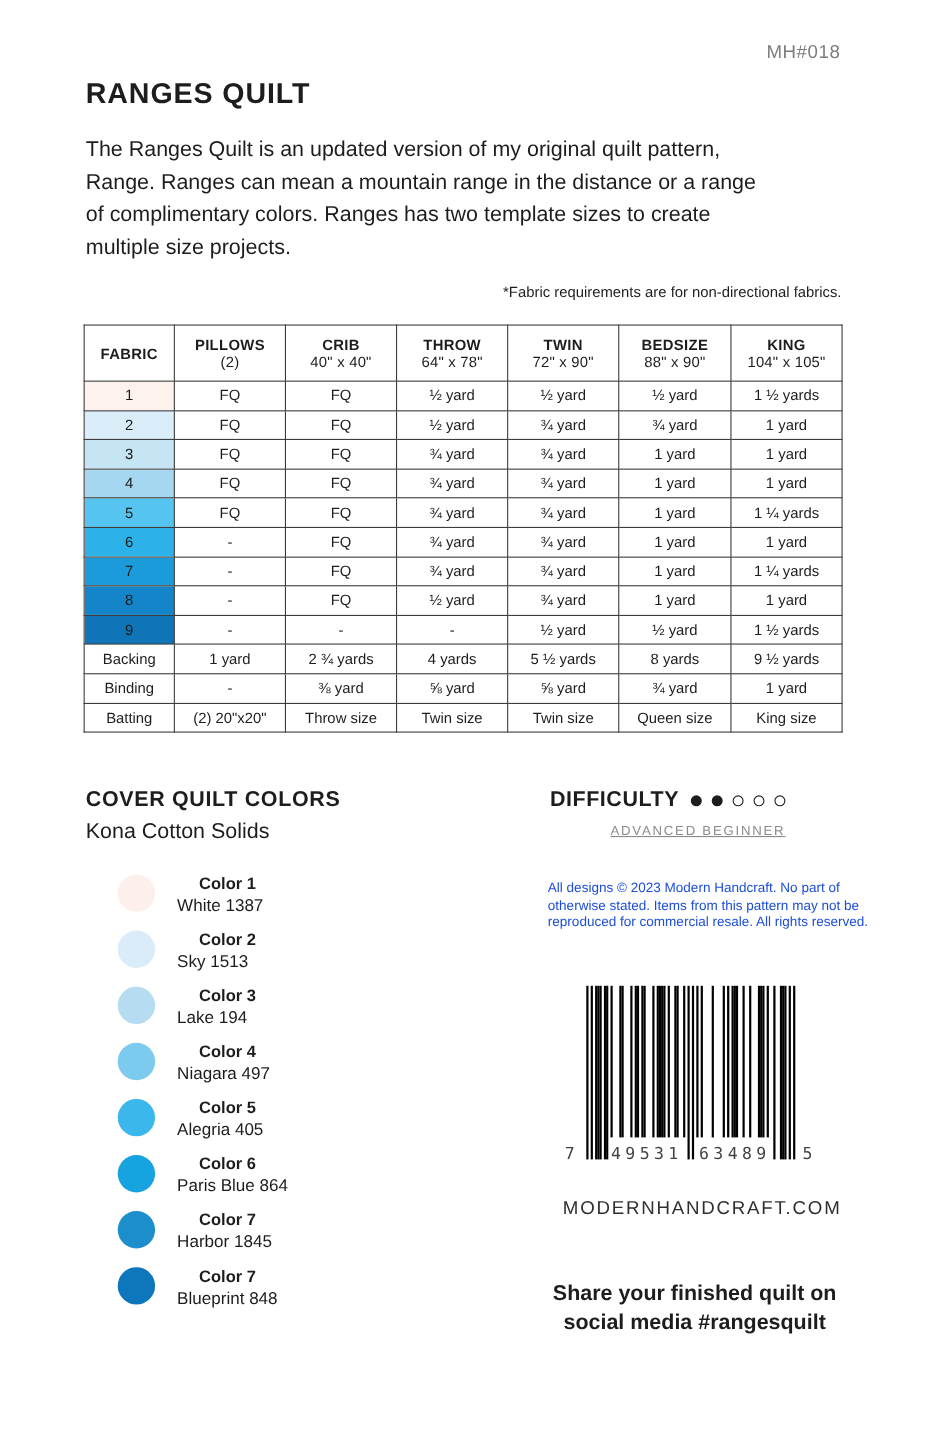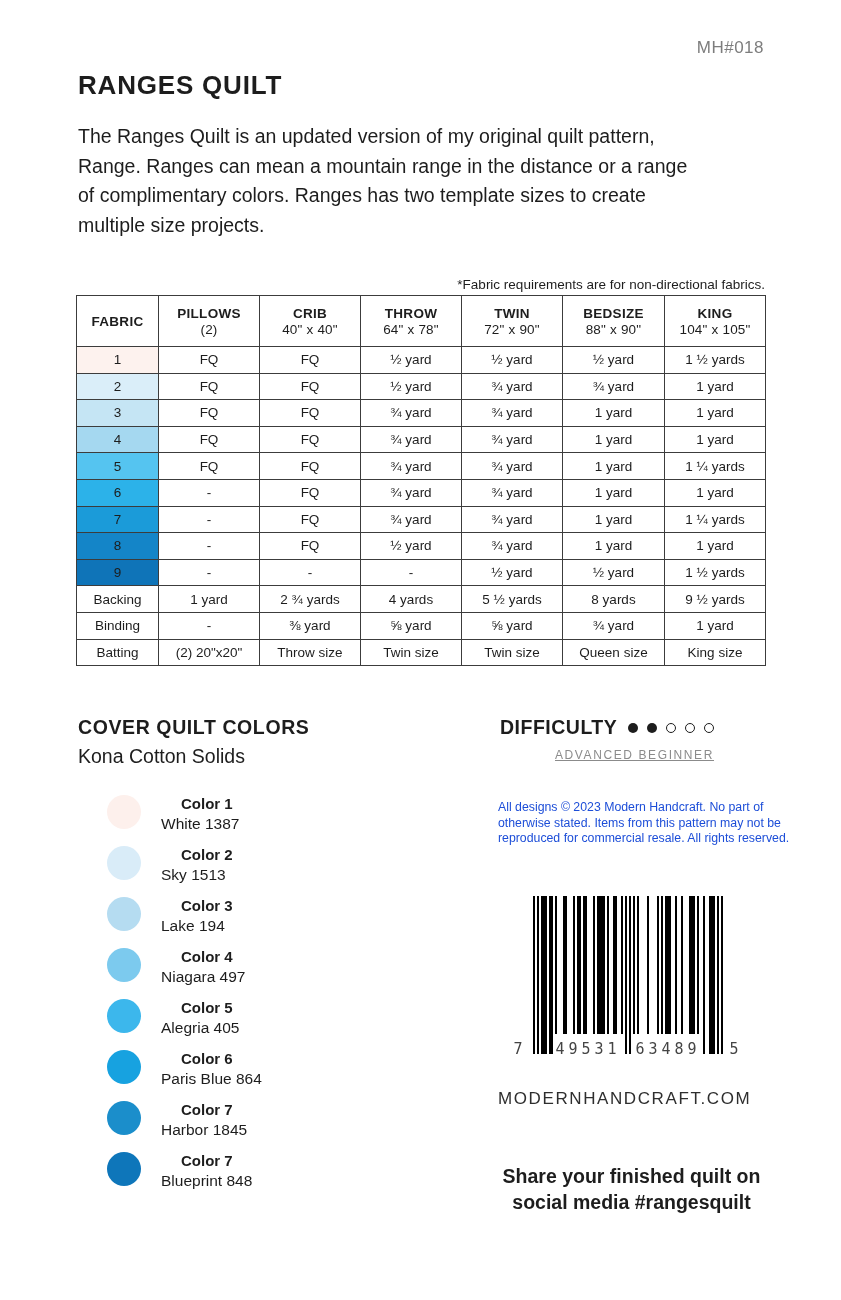--- a/index.html
+++ b/index.html
@@ -3,21 +3,21 @@
 <meta charset="utf-8">
 <style>
   html,body{margin:0;padding:0;background:#ffffff;}
   .page{position:relative;width:841px;height:1244px;background:#ffffff;
         font-family:"Liberation Sans",sans-serif;color:#1d1d1d;overflow:hidden;}
 
   .mh-code{position:absolute;top:38px;right:77px;font-size:17px;color:#7d7d7d;letter-spacing:.5px;}
   .title{position:absolute;left:78px;top:70px;font-size:26px;font-weight:bold;letter-spacing:.8px;}
   .intro{position:absolute;left:78px;top:122px;font-size:19.5px;line-height:29.5px;}
 
-  .note{position:absolute;right:76px;top:258px;font-size:13.5px;margin-top:19px;}
+  .note{position:absolute;right:76px;top:258px;font-size:13.5px;}
 
   .fabric-table{position:absolute;left:76px;top:295px;width:689px;border-collapse:collapse;table-layout:fixed;}
   .fabric-table th,.fabric-table td{border:1px solid #3c3c3c;text-align:center;vertical-align:middle;padding:0;overflow:hidden;}
   .fabric-table th{height:50px;font-size:13.5px;font-weight:bold;letter-spacing:.3px;background:#fff;}
   .fabric-table th .sub{display:block;font-weight:normal;letter-spacing:.2px;margin-top:1px;}
   .fabric-table td{height:25.6px;font-size:13.5px;background:#fff;}
 
   .colors-heading{position:absolute;left:78px;top:716px;font-size:19.5px;font-weight:bold;letter-spacing:.6px;}
   .colors-subheading{position:absolute;left:78px;top:745px;font-size:19.5px;}
   .color-list{position:absolute;left:107px;top:792px;}
@@ -34,21 +34,21 @@
   .dot{box-sizing:border-box;width:10px;height:10px;border-radius:50%;}
   .dot.filled{background:#1d1d1d;}
   .dot.empty{border:1.6px solid #1d1d1d;background:transparent;}
   .diff-text{margin-top:9px;text-align:right;font-size:12px;letter-spacing:1.6px;color:#8b8b8b;text-decoration:underline;}
 
   .copyright{position:absolute;left:498px;top:800px;font-size:12.3px;line-height:15.7px;color:#1d4ed8;}
 
   .barcode{position:absolute;left:508px;top:896px;}
   .barcode text{font-family:"DejaVu Sans Mono",monospace;font-size:15px;fill:#444444;letter-spacing:4px;}
 
-  .website{position:absolute;left:498px;top:1089px;width:267px;text-align:left;
+  .website{position:absolute;left:498px;top:1089px;width:267px;text-align:right;
            font-size:17px;letter-spacing:1.6px;color:#2e2e2e;}
 
   .share{position:absolute;left:478px;top:1163px;width:307px;text-align:center;
          font-size:19.5px;font-weight:bold;line-height:26px;}
 </style>
 </head>
 <body>
 
 <div class="page">
 

